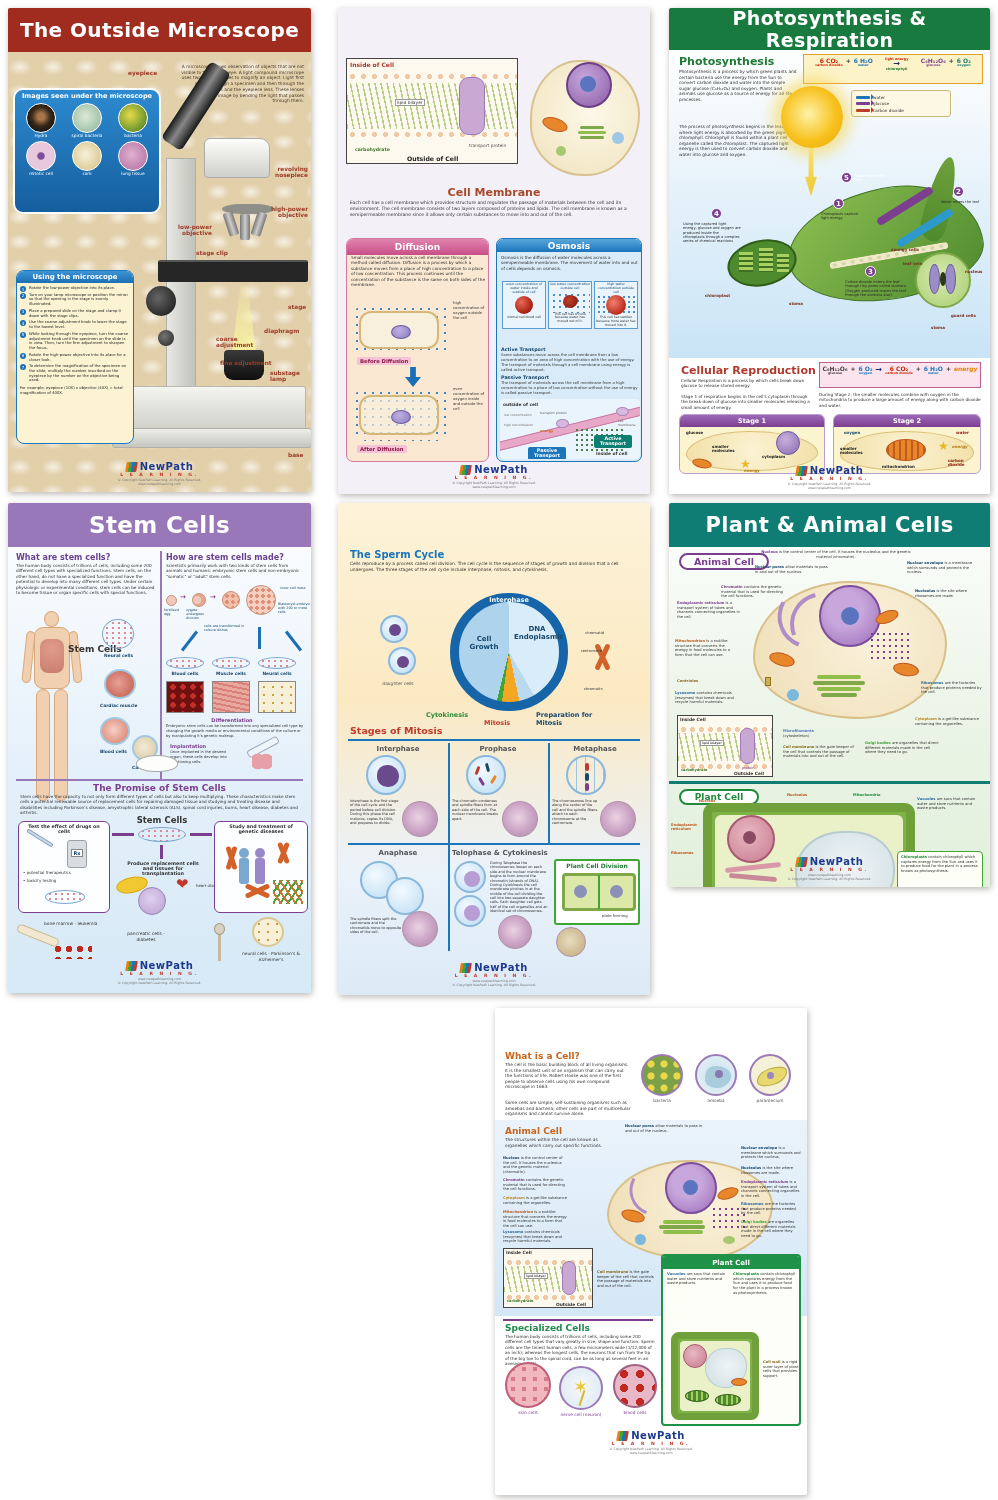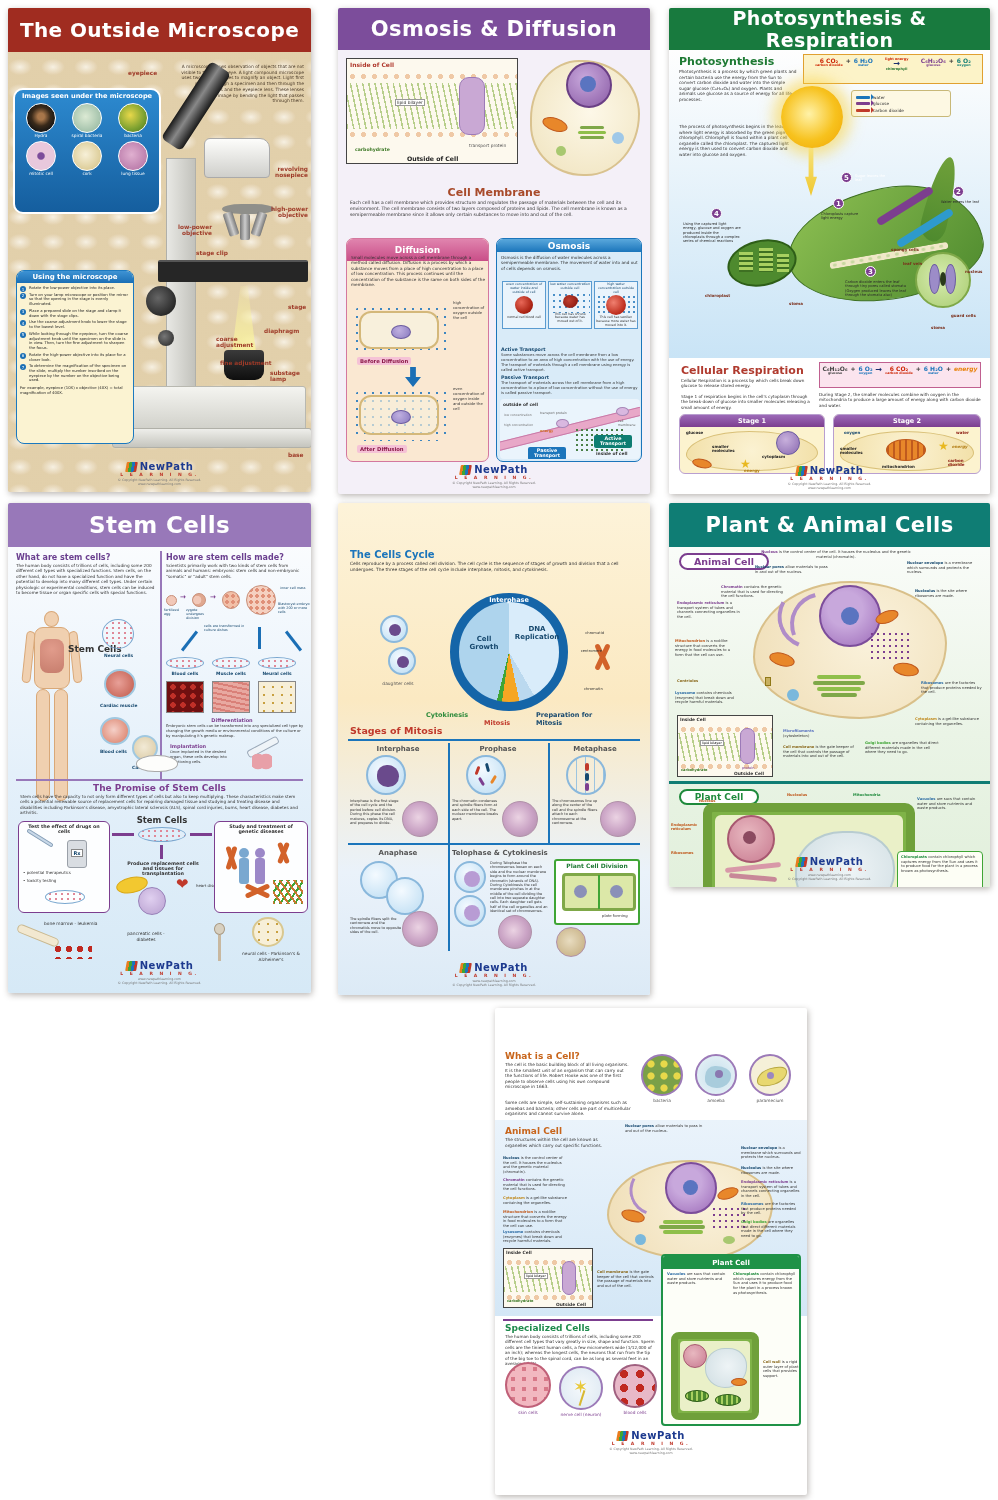--- a/index.html
+++ b/index.html
@@ -200,23 +200,20 @@
           <span class="book"></span>
           <span class="n1">NewPath</span>
         </div>
     <div class="n2">L E A R N I N G.</div>
     <div class="cp">© Copyright NewPath Learning. All Rights Reserved.</div>
         <div class="cp">www.newpathlearning.com</div>
   </div>
 </section>
 
 <section class="poster" id="p2" style="left:338px;top:8px;width:312px;height:486px">
-  <header class="phead" style="height:42px;background:#7C4D9B;font-size:21px">
-        <span>Osmosis &amp; Diffusion</span>
-      </header>
   <div class="abs" style="left:8px;top:50px;width:172px;height:106px;background:#FDF9EE;border:1.5px solid #444">
     <div class="dotrow" style="top:12px"></div>
     <div class="strands" style="top:24px;height:46px"></div>
     <div class="dotrow" style="top:70px"></div>
     <div class="abs" style="left:112px;top:18px;width:26px;height:58px;background:#C9A8D4;border:1px solid #9C7AB8;border-radius:10px"></div>
     <span class="abs" style="left:3px;top:2px;font-size:6px;font-weight:bold;color:#B03A2E">Inside of Cell</span>
     <span class="abs" style="left:48px;top:40px;font-size:4.4px;background:#fff;border:.5px solid #999;padding:0 1px;color:#333">lipid bilayer</span>
     <span class="abs" style="left:8px;top:88px;font-size:4.6px;font-weight:bold;color:#3F7A28">carbohydrate</span>
     <span class="abs" style="left:122px;top:84px;font-size:4.4px;color:#555">transport protein</span>
     <span class="abs" style="left:60px;top:96px;font-size:6.2px;font-weight:bold;color:#222">Outside of Cell</span>
@@ -229,21 +226,21 @@
     <div class="abs" style="left:52px;top:72px;width:24px;height:3px;background:#7FA848;border-radius:2px"></div>
     <div class="abs" style="left:50px;top:77px;width:28px;height:3px;background:#8FBF4A;border-radius:2px"></div>
     <div class="abs" style="left:52px;top:82px;width:24px;height:3px;background:#7FA848;border-radius:2px"></div>
     <div class="abs" style="left:84px;top:78px;width:12px;height:12px;border-radius:50%;background:#9FC8E8"></div>
     <div class="abs" style="left:28px;top:92px;width:10px;height:10px;border-radius:50%;background:#A8C870"></div>
   </div>
   <div class="abs" style="left:0;top:178px;width:100%;text-align:center;font-size:11px;font-weight:bold;color:#A84A2A">Cell Membrane</div>
   <p class="t abs" style="left:12px;top:192px;width:288px;font-size:4.5px">Each cell has a cell membrane which provides structure and regulates the passage of materials between the cell and its environment. The cell membrane consists of two layers composed of proteins and lipids. The cell membrane is known as a semipermeable membrane since it allows only certain substances to move into and out of the cell.</p>
 
   <div class="abs" style="left:8px;top:230px;width:143px;height:224px;background:#FAE8D2;border:1.5px solid #D4789E;border-radius:7px">
-    <div class="pill" style="height:22px;background:linear-gradient(#E084AE,#C94E88)">
+    <div class="pill" style="height:16px;background:linear-gradient(#E084AE,#C94E88)">
           <span>Diffusion</span>
         </div>
     <p class="t abs" style="left:4px;top:16px;width:134px;font-size:4.2px">Small molecules move across a cell membrane through a method called diffusion. Diffusion is a process by which a substance moves from a place of high concentration to a place of low concentration. This process continues until the concentration of the substance is the same on both sides of the membrane.</p>
     <div class="abs dots" style="left:6px;top:66px;width:98px;height:50px"></div>
     <div class="abs memcell" style="left:12px;top:72px;width:80px;height:38px">
           <div class="abs nuc" style="left:30px;top:12px;width:20px;height:14px"></div>
         </div>
     <span class="abs badgepink" style="left:10px;top:118px">Before Diffusion</span>
     <span class="abs t" style="left:106px;top:62px;width:34px;font-size:3.8px">high concentration of oxygen outside the cell</span>
     <div class="abs" style="left:58px;top:128px;width:16px;height:20px;background:#1B6FB5;clip-path:polygon(32% 0,68% 0,68% 50%,100% 50%,50% 100%,0 50%,32% 50%)"></div>
@@ -394,21 +391,21 @@
   <div class="abs pnum" style="left:284px;top:178px">2</div>
   <p class="abs pcap" style="left:272px;top:192px;width:44px">Water enters the leaf</p>
   <div class="abs pnum" style="left:196px;top:258px">3</div>
   <p class="abs pcap" style="left:176px;top:272px;width:64px">Carbon dioxide enters the leaf through tiny pores called stomata (Oxygen produced leaves the leaf through the stomata also)</p>
   <div class="abs pnum" style="left:42px;top:200px">4</div>
   <p class="abs pcap" style="left:14px;top:214px;width:58px">Using the captured light energy, glucose and oxygen are produced inside the chloroplasts through a complex series of chemical reactions</p>
   <div class="abs pnum" style="left:172px;top:164px">5</div>
   <p class="abs pcap" style="left:186px;top:166px;width:34px;color:#fff">Sugar leaves the leaf</p>
 
   <div class="abs" style="left:0;top:350px;width:100%;height:136px;background:#fff"></div>
-  <div class="abs" style="left:12px;top:356px;font-size:11px;font-weight:bold;color:#B03A2E">Cellular Respiration</div>
+  <div class="abs" style="left:12px;top:356px;font-size:11px;font-weight:bold;color:#B03A2E">Cellular Reproduction</div>
   <p class="t abs" style="left:12px;top:370px;width:130px;font-size:4.2px">Cellular Respiration is a process by which cells break down glucose to release stored energy.</p>
   <p class="t abs" style="left:12px;top:386px;width:130px;font-size:4.2px">Stage 1 of respiration begins in the cell's cytoplasm through the break-down of glucose into smaller molecules releasing a small amount of energy.</p>
   <div class="abs eqbox" style="left:150px;top:354px;width:162px;height:26px;background:#FBE4EE;border:1px solid #C06090">
     <div class="eqc">
           <span class="eqm" style="color:#444">C₆H₁₂O₆</span>
           <span class="eqs" style="color:#444">glucose</span>
         </div>
     <span class="eqm" style="color:#333">+</span>
     <div class="eqc">
           <span class="eqm" style="color:#1B75BB">6 O₂</span>
@@ -576,26 +573,26 @@
           <span class="book"></span>
           <span class="n1">NewPath</span>
         </div>
     <div class="n2">L E A R N I N G.</div>
     <div class="cp">www.newpathlearning.com</div>
         <div class="cp">© Copyright NewPath Learning. All Rights Reserved.</div>
   </div>
 </section>
 
 <section class="poster" id="p5" style="left:338px;top:503px;width:312px;height:492px">
-  <div class="abs" style="left:12px;top:46px;font-size:10px;font-weight:bold;color:#1B75BB">The Cells Cycle</div>
+  <div class="abs" style="left:12px;top:46px;font-size:10px;font-weight:bold;color:#1B75BB">The Sperm Cycle</div>
   <p class="t abs" style="left:12px;top:58px;width:288px;font-size:4.4px">Cells reproduce by a process called cell division. The cell cycle is the sequence of stages of growth and division that a cell undergoes. The three stages of the cell cycle include interphase, mitosis, and cytokinesis.</p>
   <div class="abs pie" style="left:112px;top:90px;width:118px;height:118px"></div>
   <span class="abs" style="left:140px;top:93px;width:62px;text-align:center;color:#fff;font-weight:bold;font-size:6.5px">Interphase</span>
   <span class="abs" style="left:126px;top:132px;width:40px;text-align:center;color:#16486E;font-weight:bold;font-size:7px">Cell Growth</span>
-  <span class="abs" style="left:176px;top:122px;width:46px;text-align:center;color:#16486E;font-weight:bold;font-size:7px">DNA Replication</span>
+  <span class="abs" style="left:176px;top:122px;width:46px;text-align:center;color:#16486E;font-weight:bold;font-size:7px">DNA Endoplasmic</span>
   <span class="abs" style="left:88px;top:208px;color:#2E8B3C;font-weight:bold;font-size:6.5px">Cytokinesis</span>
   <span class="abs" style="left:146px;top:216px;color:#C0392B;font-weight:bold;font-size:6.5px">Mitosis</span>
   <span class="abs" style="left:198px;top:208px;width:58px;color:#16486E;font-weight:bold;font-size:6.5px">Preparation for Mitosis</span>
   <div class="abs scell" style="left:42px;top:112px;width:28px;height:28px">
         <div class="abs" style="left:7px;top:7px;width:12px;height:12px;border-radius:50%;background:#6A4A8C"></div>
       </div>
   <div class="abs scell" style="left:50px;top:144px;width:28px;height:28px">
         <div class="abs" style="left:7px;top:7px;width:12px;height:12px;border-radius:50%;background:#6A4A8C"></div>
       </div>
   <span class="abs" style="left:38px;top:178px;width:44px;text-align:center;font-size:4.4px;color:#555">daughter cells</span>

